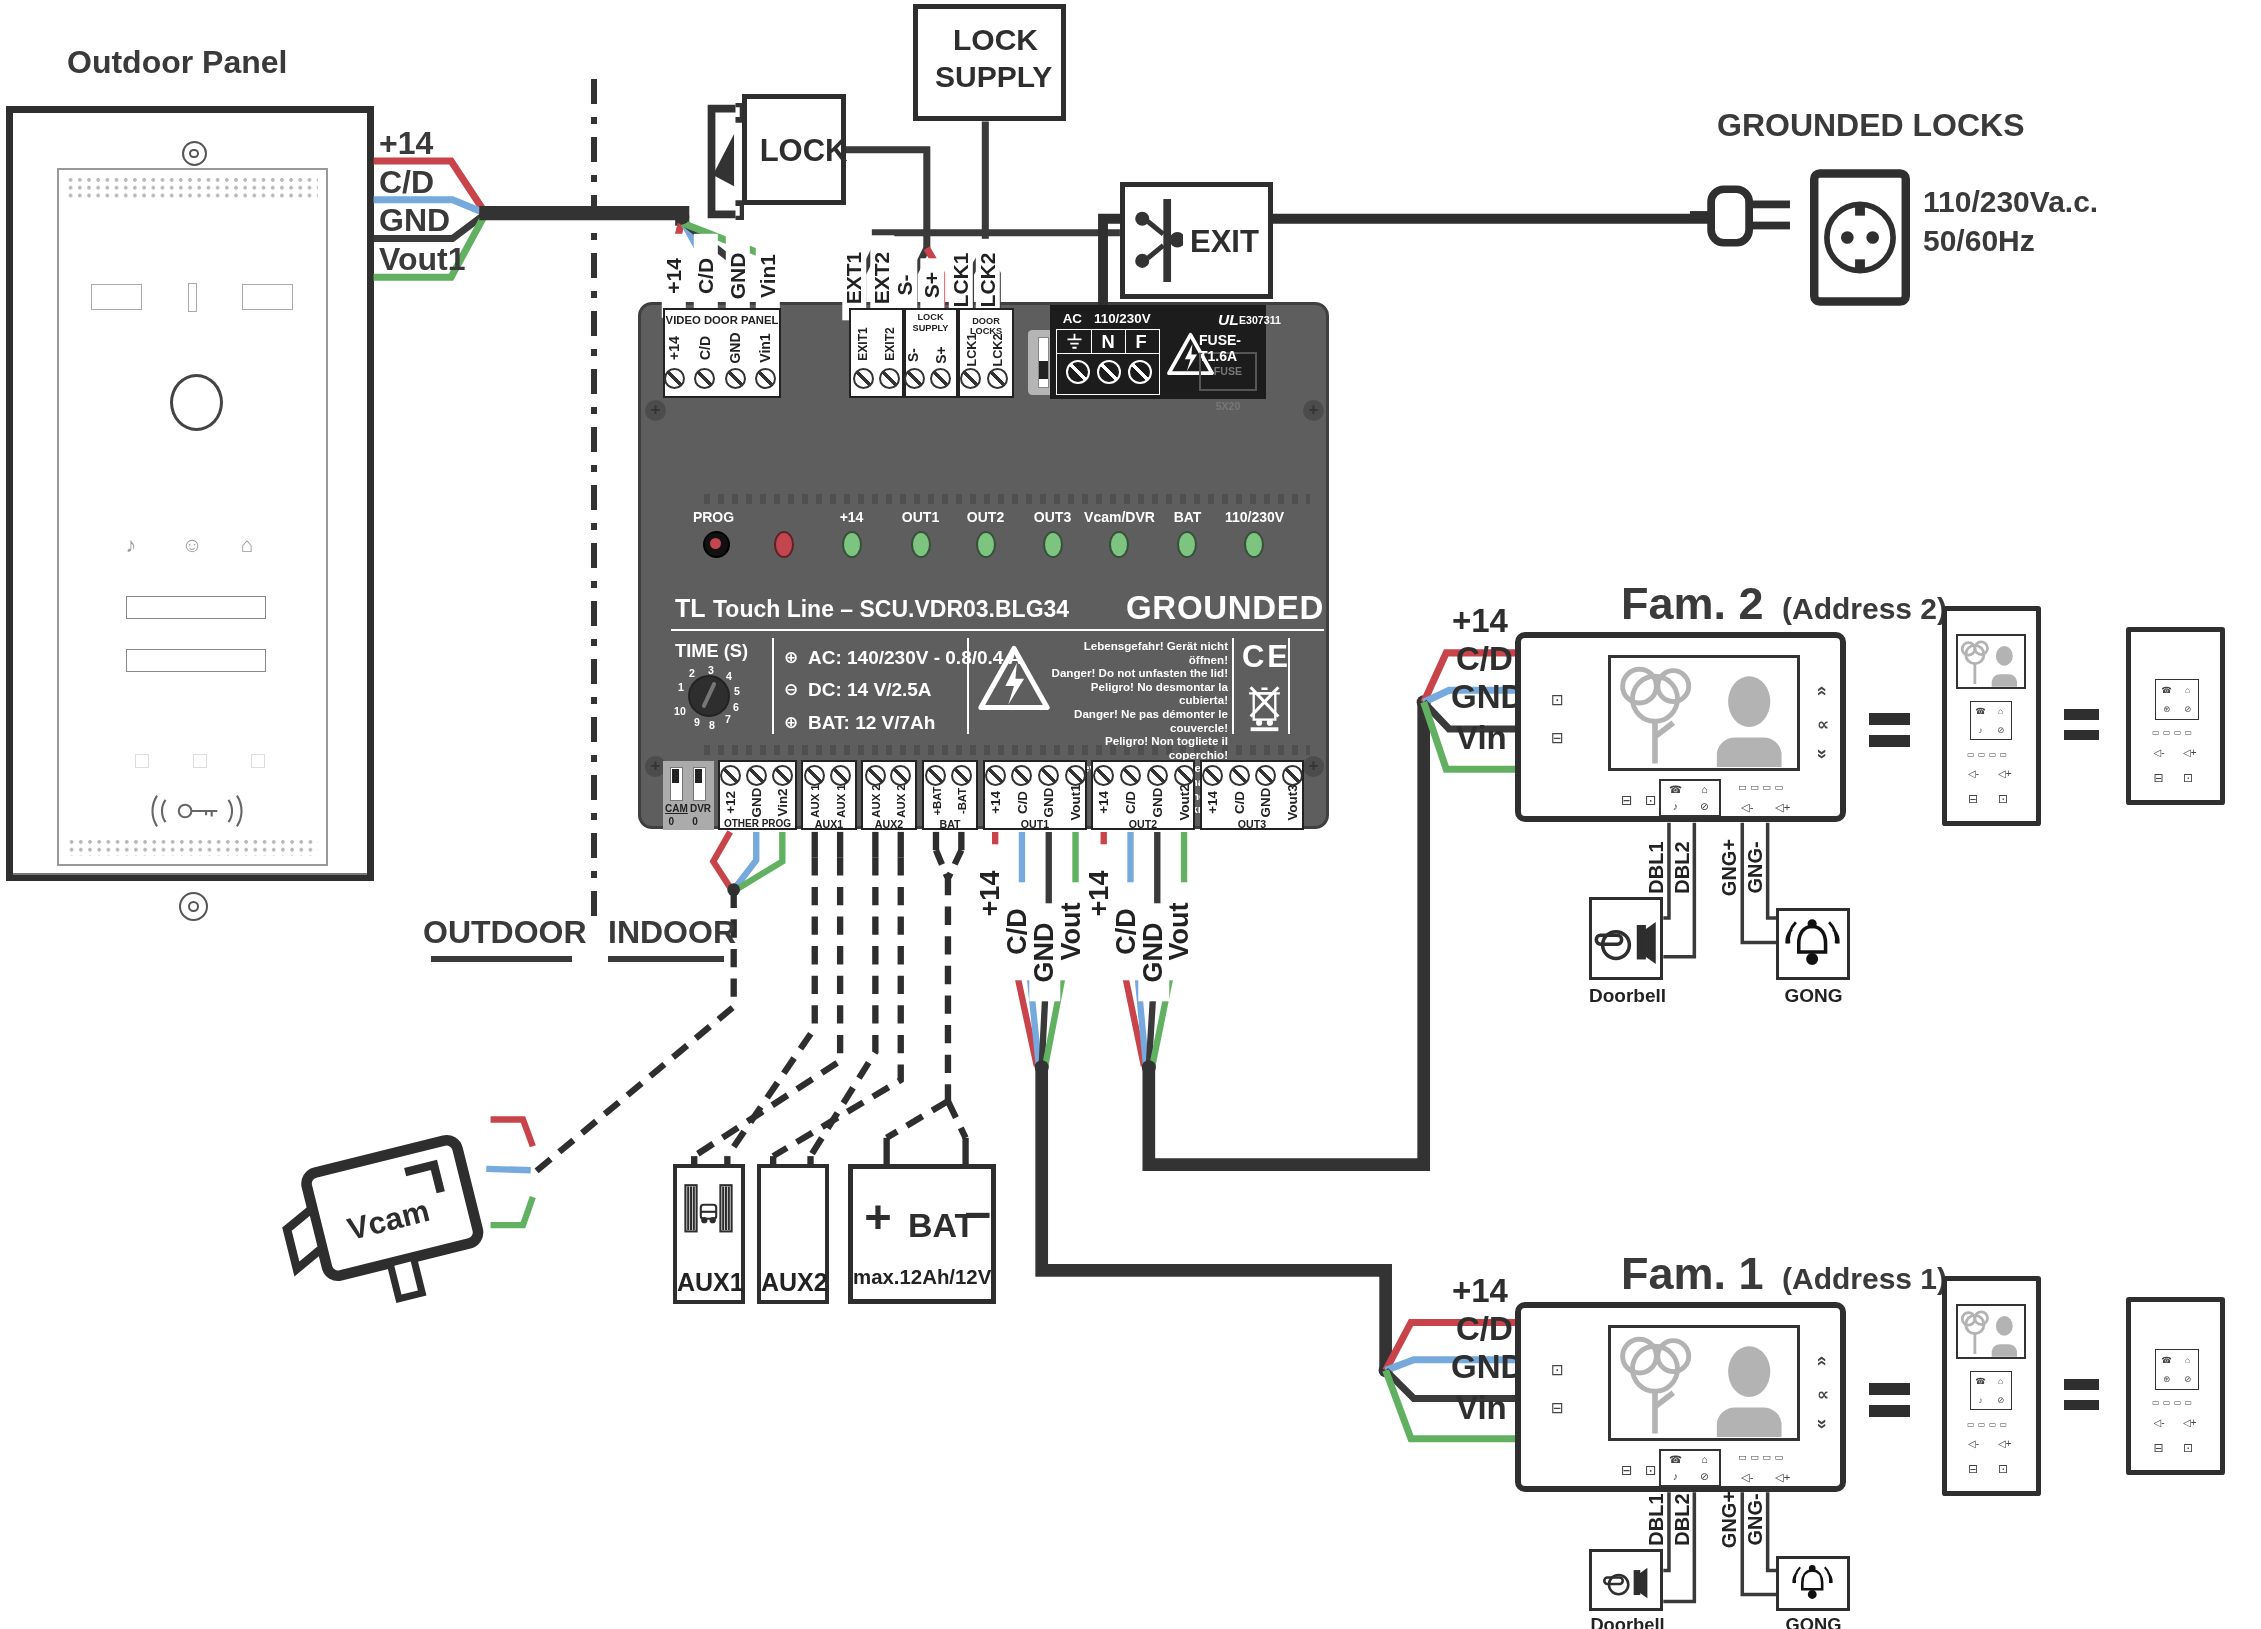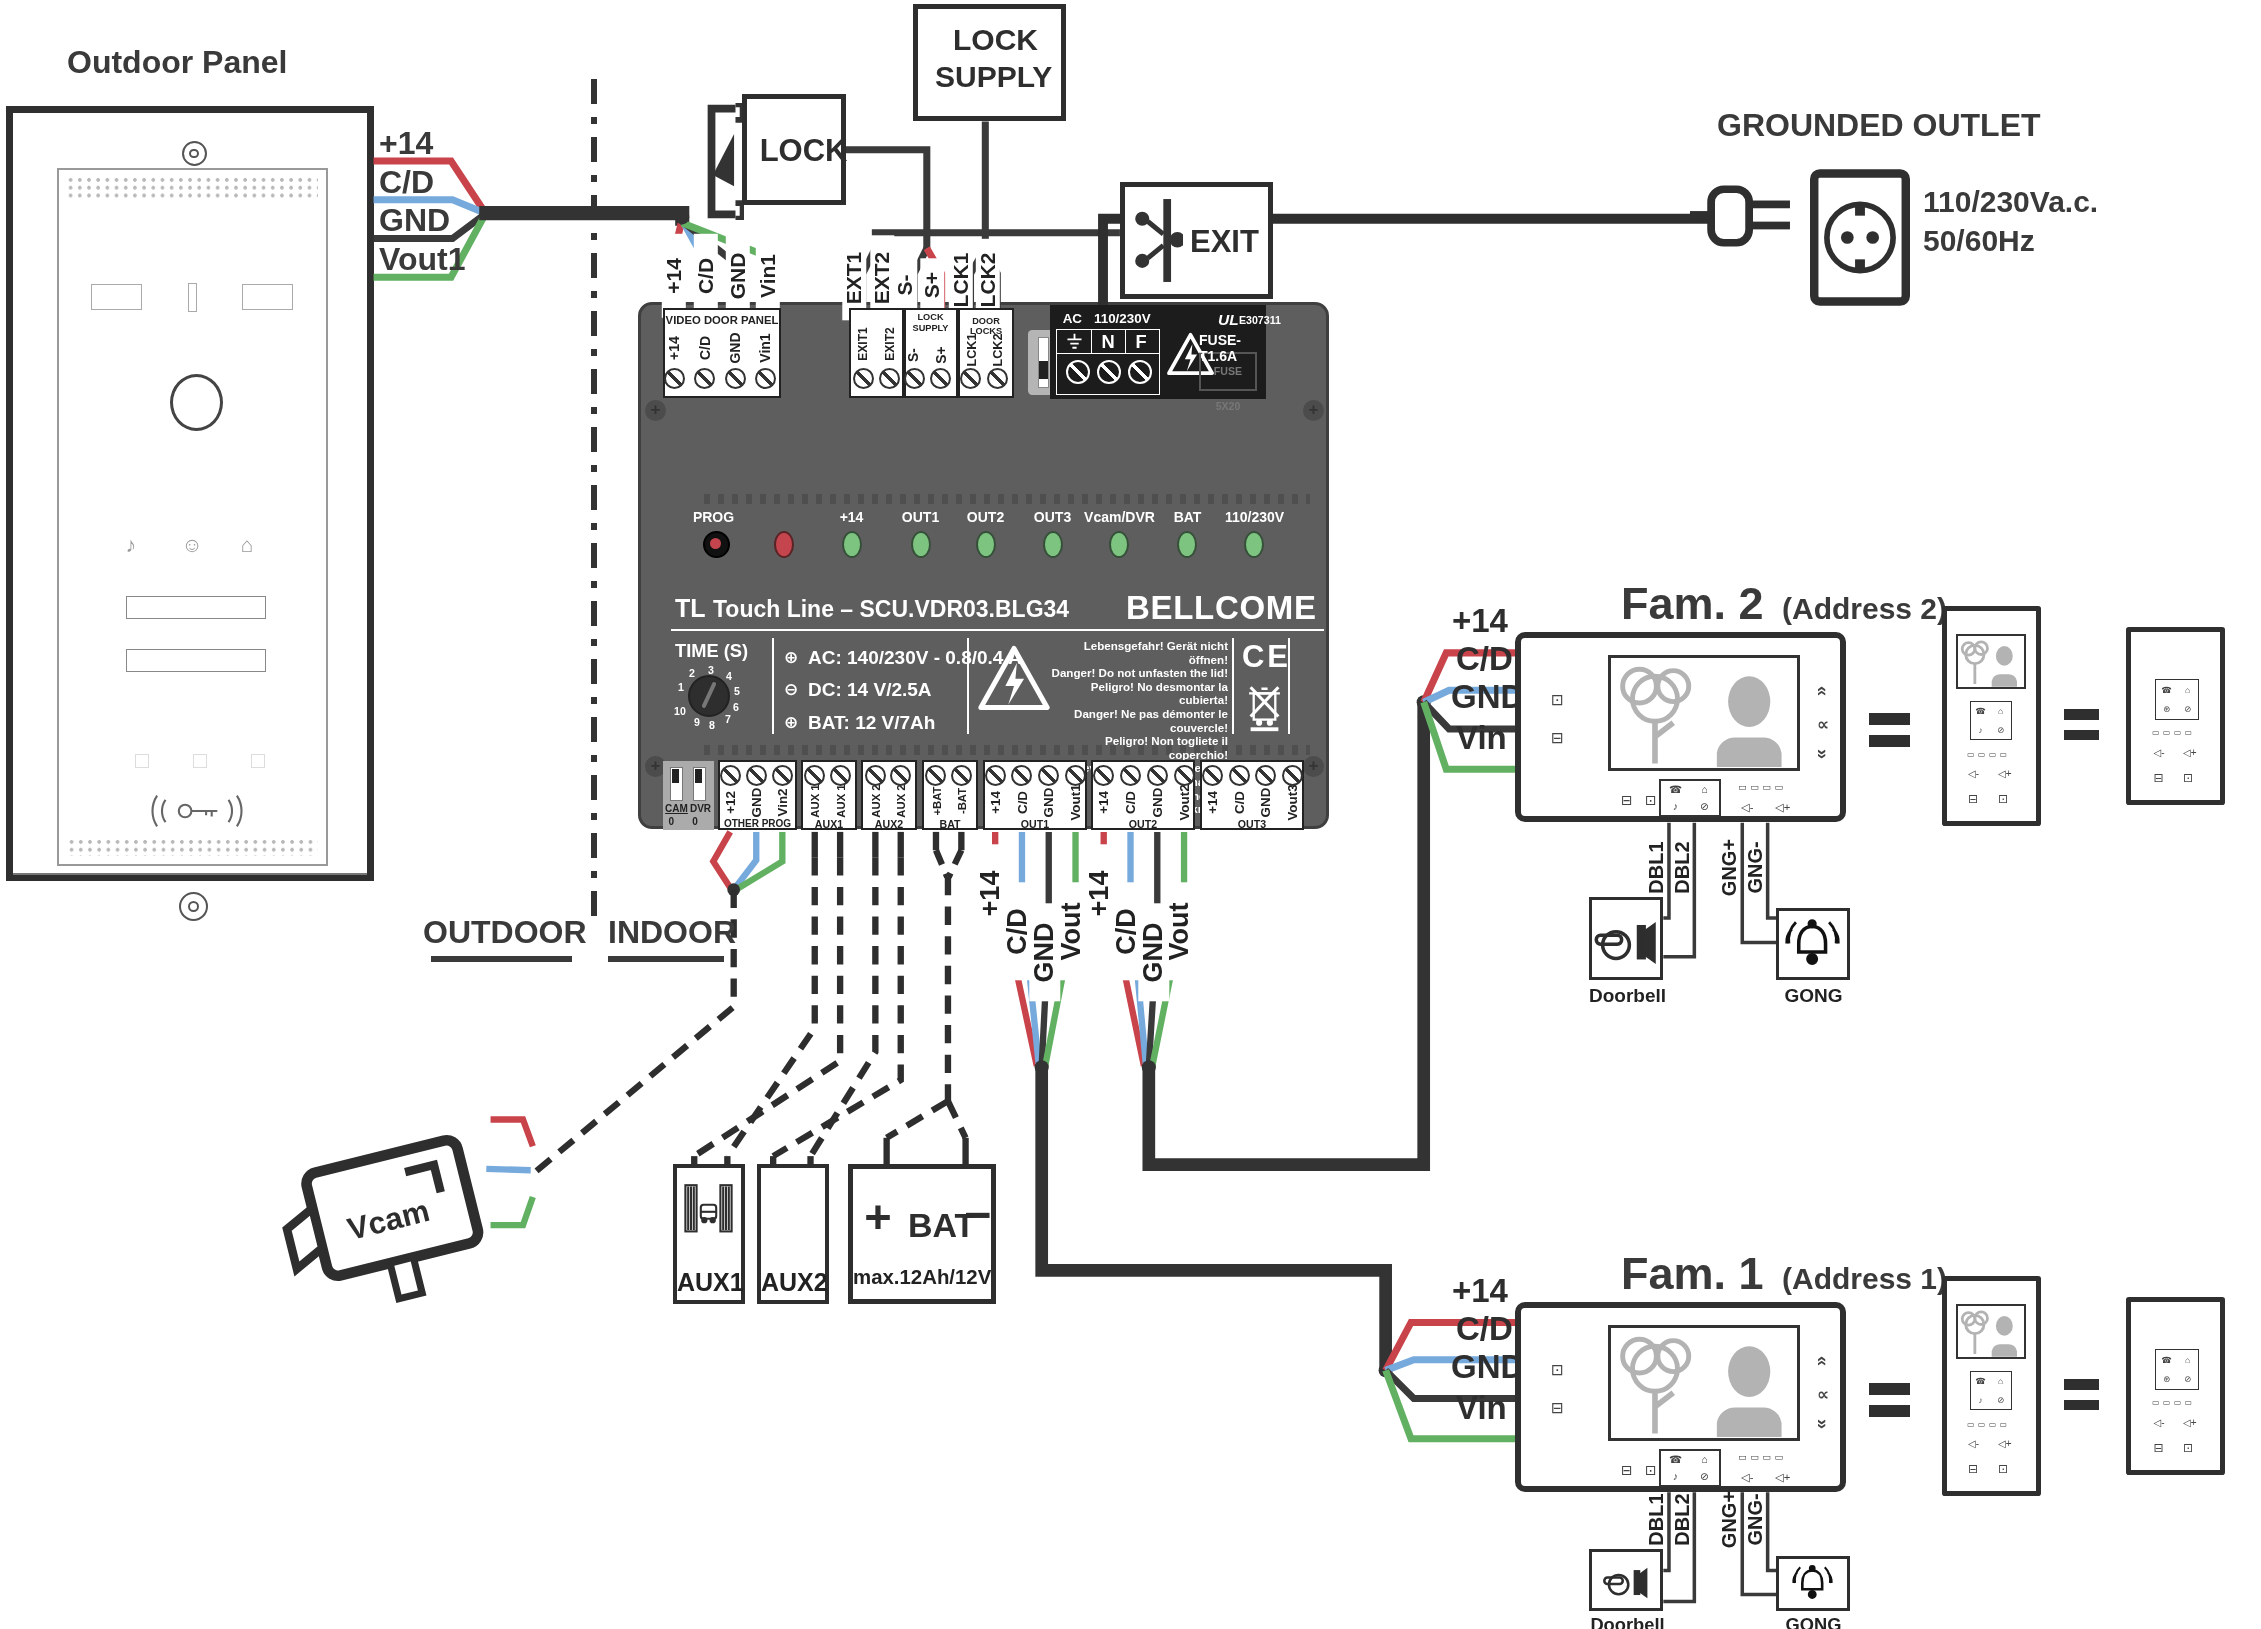--- a/index.html
+++ b/index.html
@@ -212,21 +212,21 @@
   <svg class="abs" style="left:5.6px;top:8.5px;" width="52" height="89" viewBox="0 0 74 126">
     <rect x="46" y="4" width="11" height="118" fill="#333"></rect>
     <circle cx="16" cy="32" r="10" fill="#333"></circle>
       <circle cx="16" cy="92" r="10" fill="#333"></circle>
     <path d="M24,36 L46,54 M24,88 L46,70" stroke="#333" stroke-width="7"></path>
     <circle cx="66" cy="62" r="11" fill="#333"></circle>
   </svg>
   <div class="lbl" style="left:65px;top:37px;font-size:31px;color:#2e2e2e;">EXIT</div>
 </div>
 
-<div class="lbl" style="left:1717px;top:107px;font-size:32px;color:#3a3a3a;">GROUNDED OUTLET</div>
+<div class="lbl" style="left:1717px;top:107px;font-size:32px;color:#3a3a3a;">GROUNDED LOCKS</div>
 <svg class="abs z3" style="left:1690px;top:175px;" width="107" height="82" viewBox="0 0 152 116">
   <path d="M0,57 H30" stroke="#2f2f2f" stroke-width="12" fill="none"></path>
   <rect x="30" y="20" width="54" height="76" rx="18" fill="#fff" stroke="#2f2f2f" stroke-width="11"></rect>
   <rect x="84" y="36" width="58" height="11" fill="#2f2f2f"></rect>
   <rect x="84" y="66" width="58" height="11" fill="#2f2f2f"></rect>
 </svg>
 <svg class="abs z3" style="left:1810px;top:169px;" width="100" height="137" viewBox="0 0 142 194">
   <rect x="6" y="6" width="130" height="182" rx="8" fill="#fff" stroke="#2f2f2f" stroke-width="12"></rect>
   <circle cx="71" cy="97" r="47" fill="none" stroke="#2f2f2f" stroke-width="8"></circle>
   <circle cx="53" cy="97" r="9" fill="#2f2f2f"></circle>
@@ -341,21 +341,21 @@
 <div class="led" style="left:1043px;top:531px;"></div>
 <div class="ledlbl" style="left:1077px;top:509px;">Vcam/DVR</div>
 <div class="led" style="left:1109px;top:531px;"></div>
 <div class="ledlbl" style="left:1145px;top:509px;">BAT</div>
 <div class="led" style="left:1177px;top:531px;"></div>
 <div class="ledlbl" style="left:1212px;top:509px;">110/230V</div>
 <div class="led" style="left:1244px;top:531px;"></div>
 
 <div class="lbl" style="left:675px;top:594px;font-size:25px;color:#fff;">TL</div>
 <div class="lbl" style="left:713px;top:596px;font-size:23px;color:#fff;">Touch Line – SCU.VDR03.BLG34</div>
-<div class="lbl" style="left:1126px;top:589px;font-size:33px;color:#fff;letter-spacing:0.7px;">BELLCOME</div>
+<div class="lbl" style="left:1126px;top:589px;font-size:33px;color:#fff;letter-spacing:0.7px;">GROUNDED</div>
 <div class="abs z3" style="left:671px;top:629px;width:653px;height:2.1px;background:#fff;"></div>
 
 <div class="lbl" style="left:675px;top:640px;font-size:18.3px;color:#fff;">TIME (S)</div>
 <div class="abs z3" style="left:688px;top:675px;width:42px;height:42px;border-radius:50%;background:#2e2e2e;border:2.8px solid #222;box-sizing:border-box;">
   <div class="abs" style="left:17px;top:4.2px;width:4.2px;height:28px;background:#777;border-radius:2.1px;transform:rotate(25deg);"></div>
 </div>
 <div class="lbl" style="left:678px;top:681px;font-size:10.6px;color:#fff;">1</div>
 <div class="lbl" style="left:689px;top:667px;font-size:10.6px;color:#fff;">2</div>
 <div class="lbl" style="left:708px;top:664px;font-size:10.6px;color:#fff;">3</div>
 <div class="lbl" style="left:726px;top:670px;font-size:10.6px;color:#fff;">4</div>

